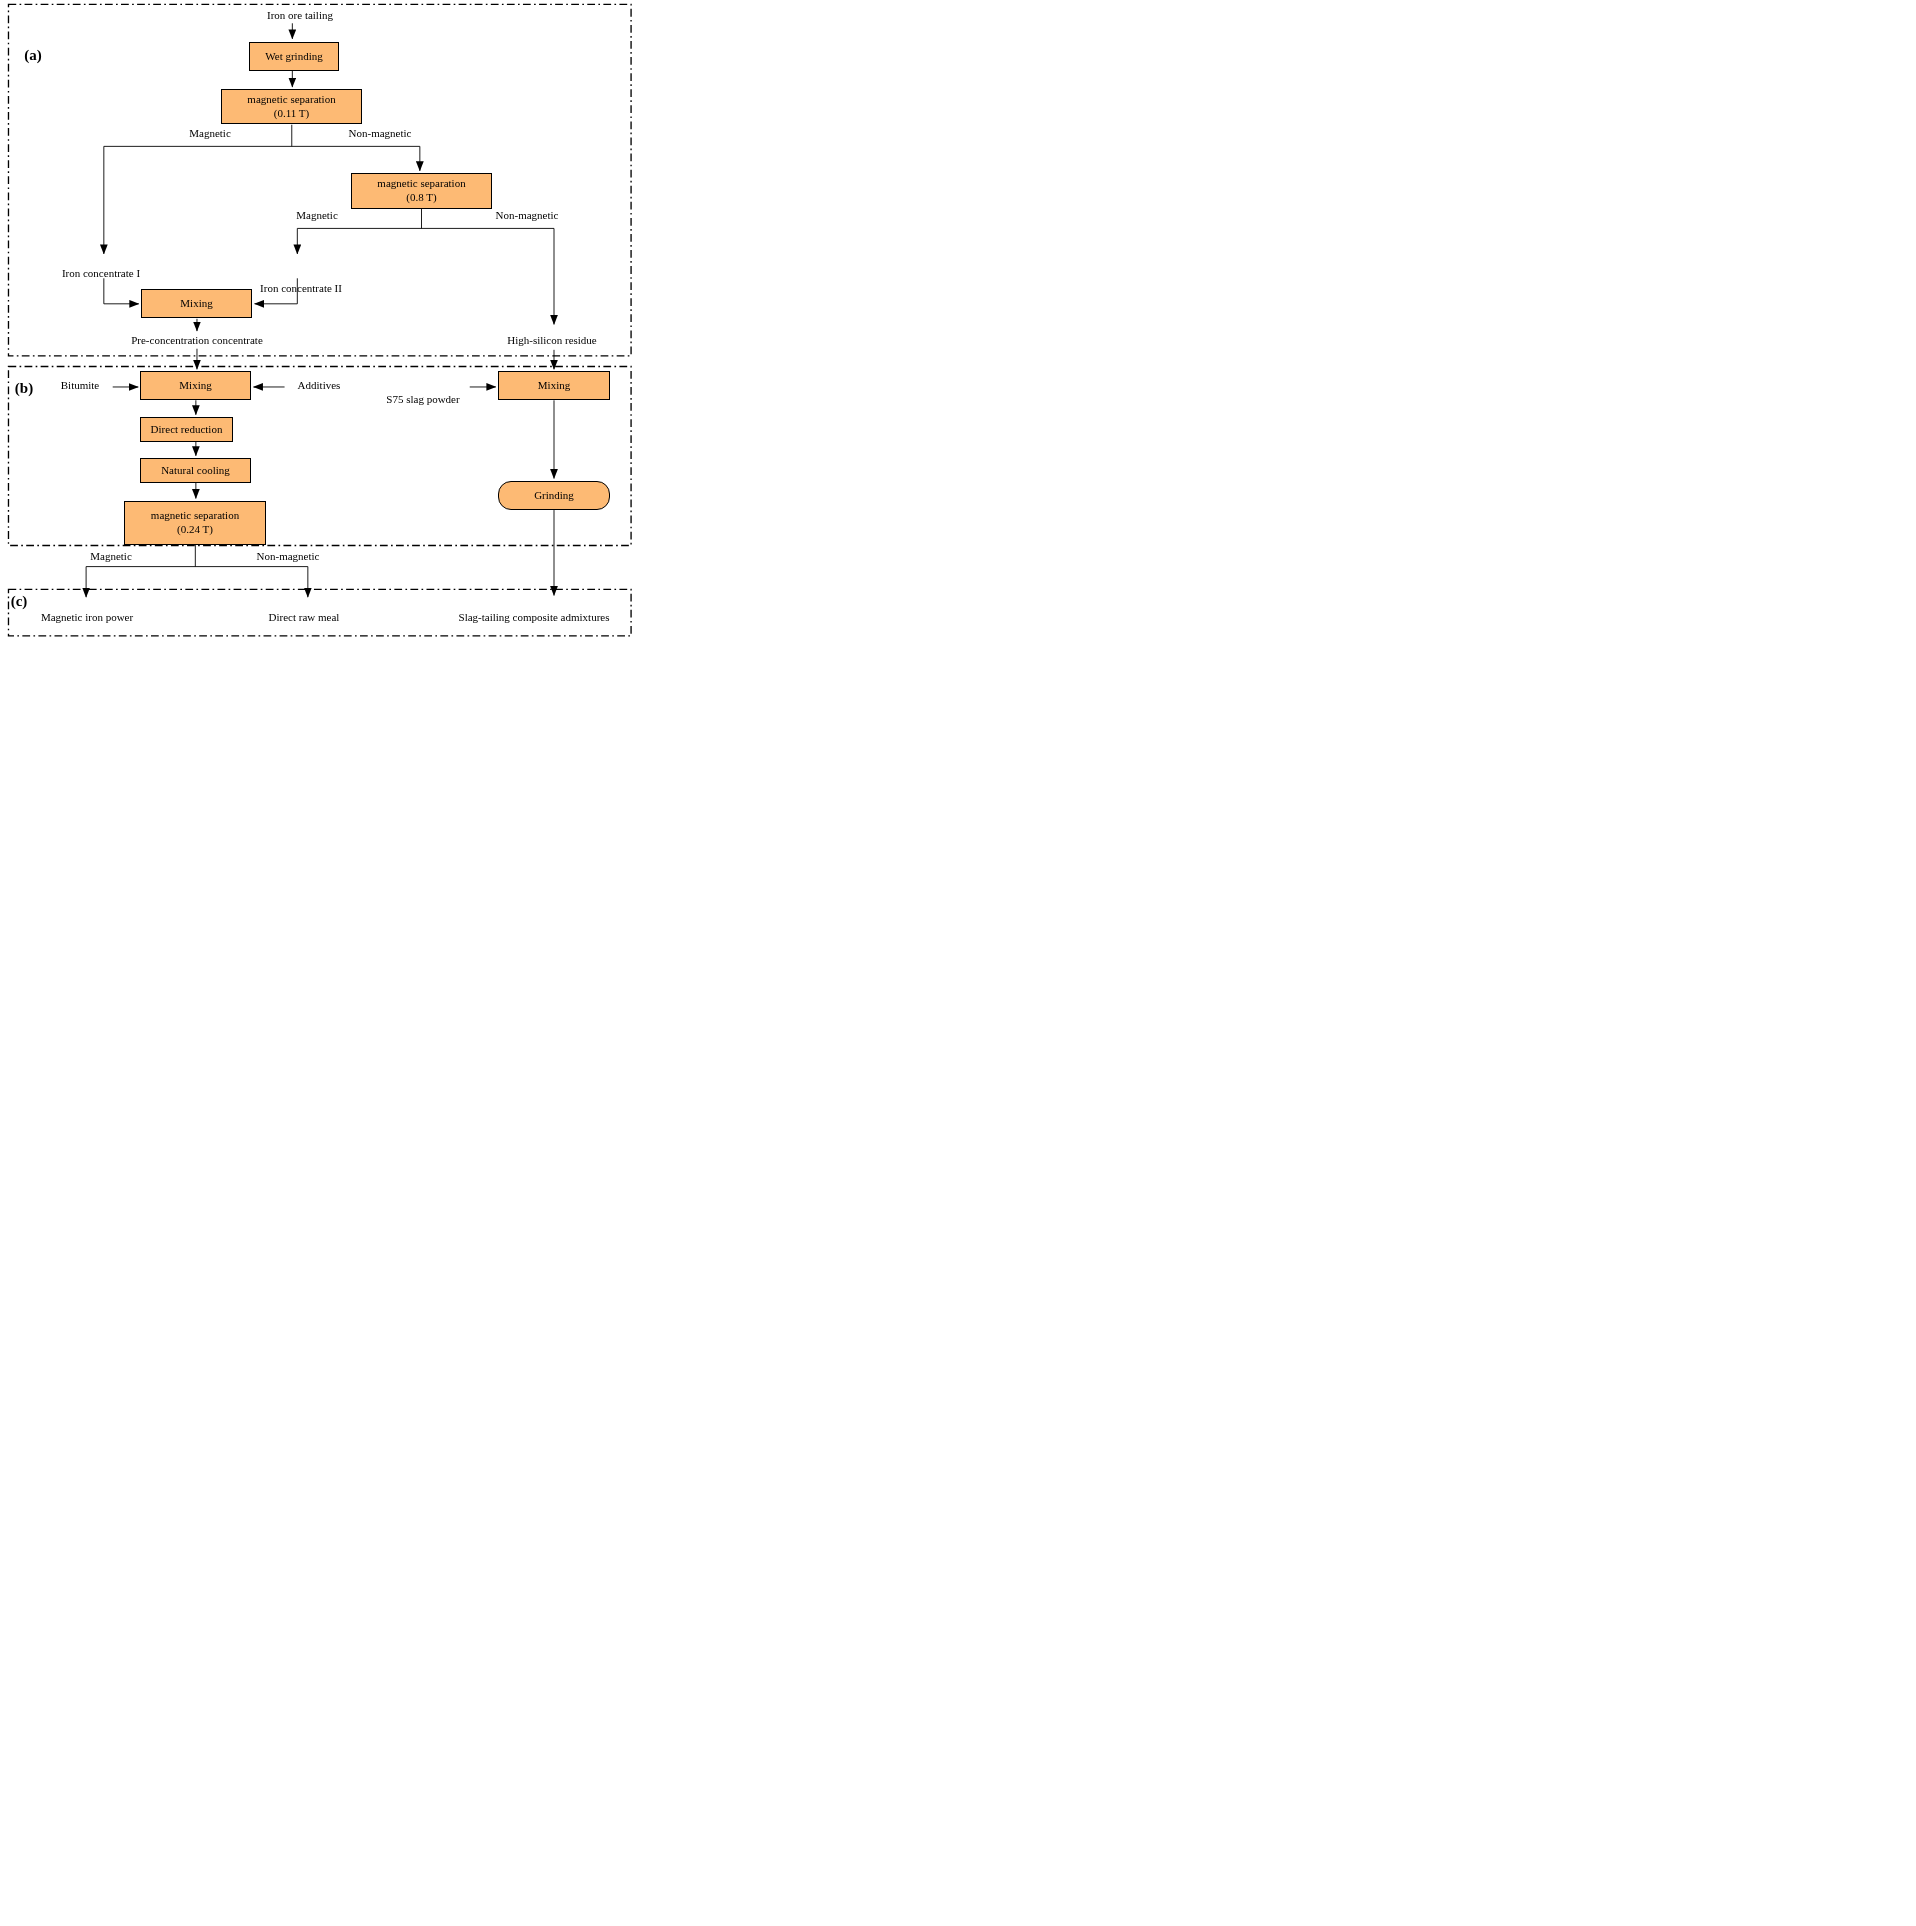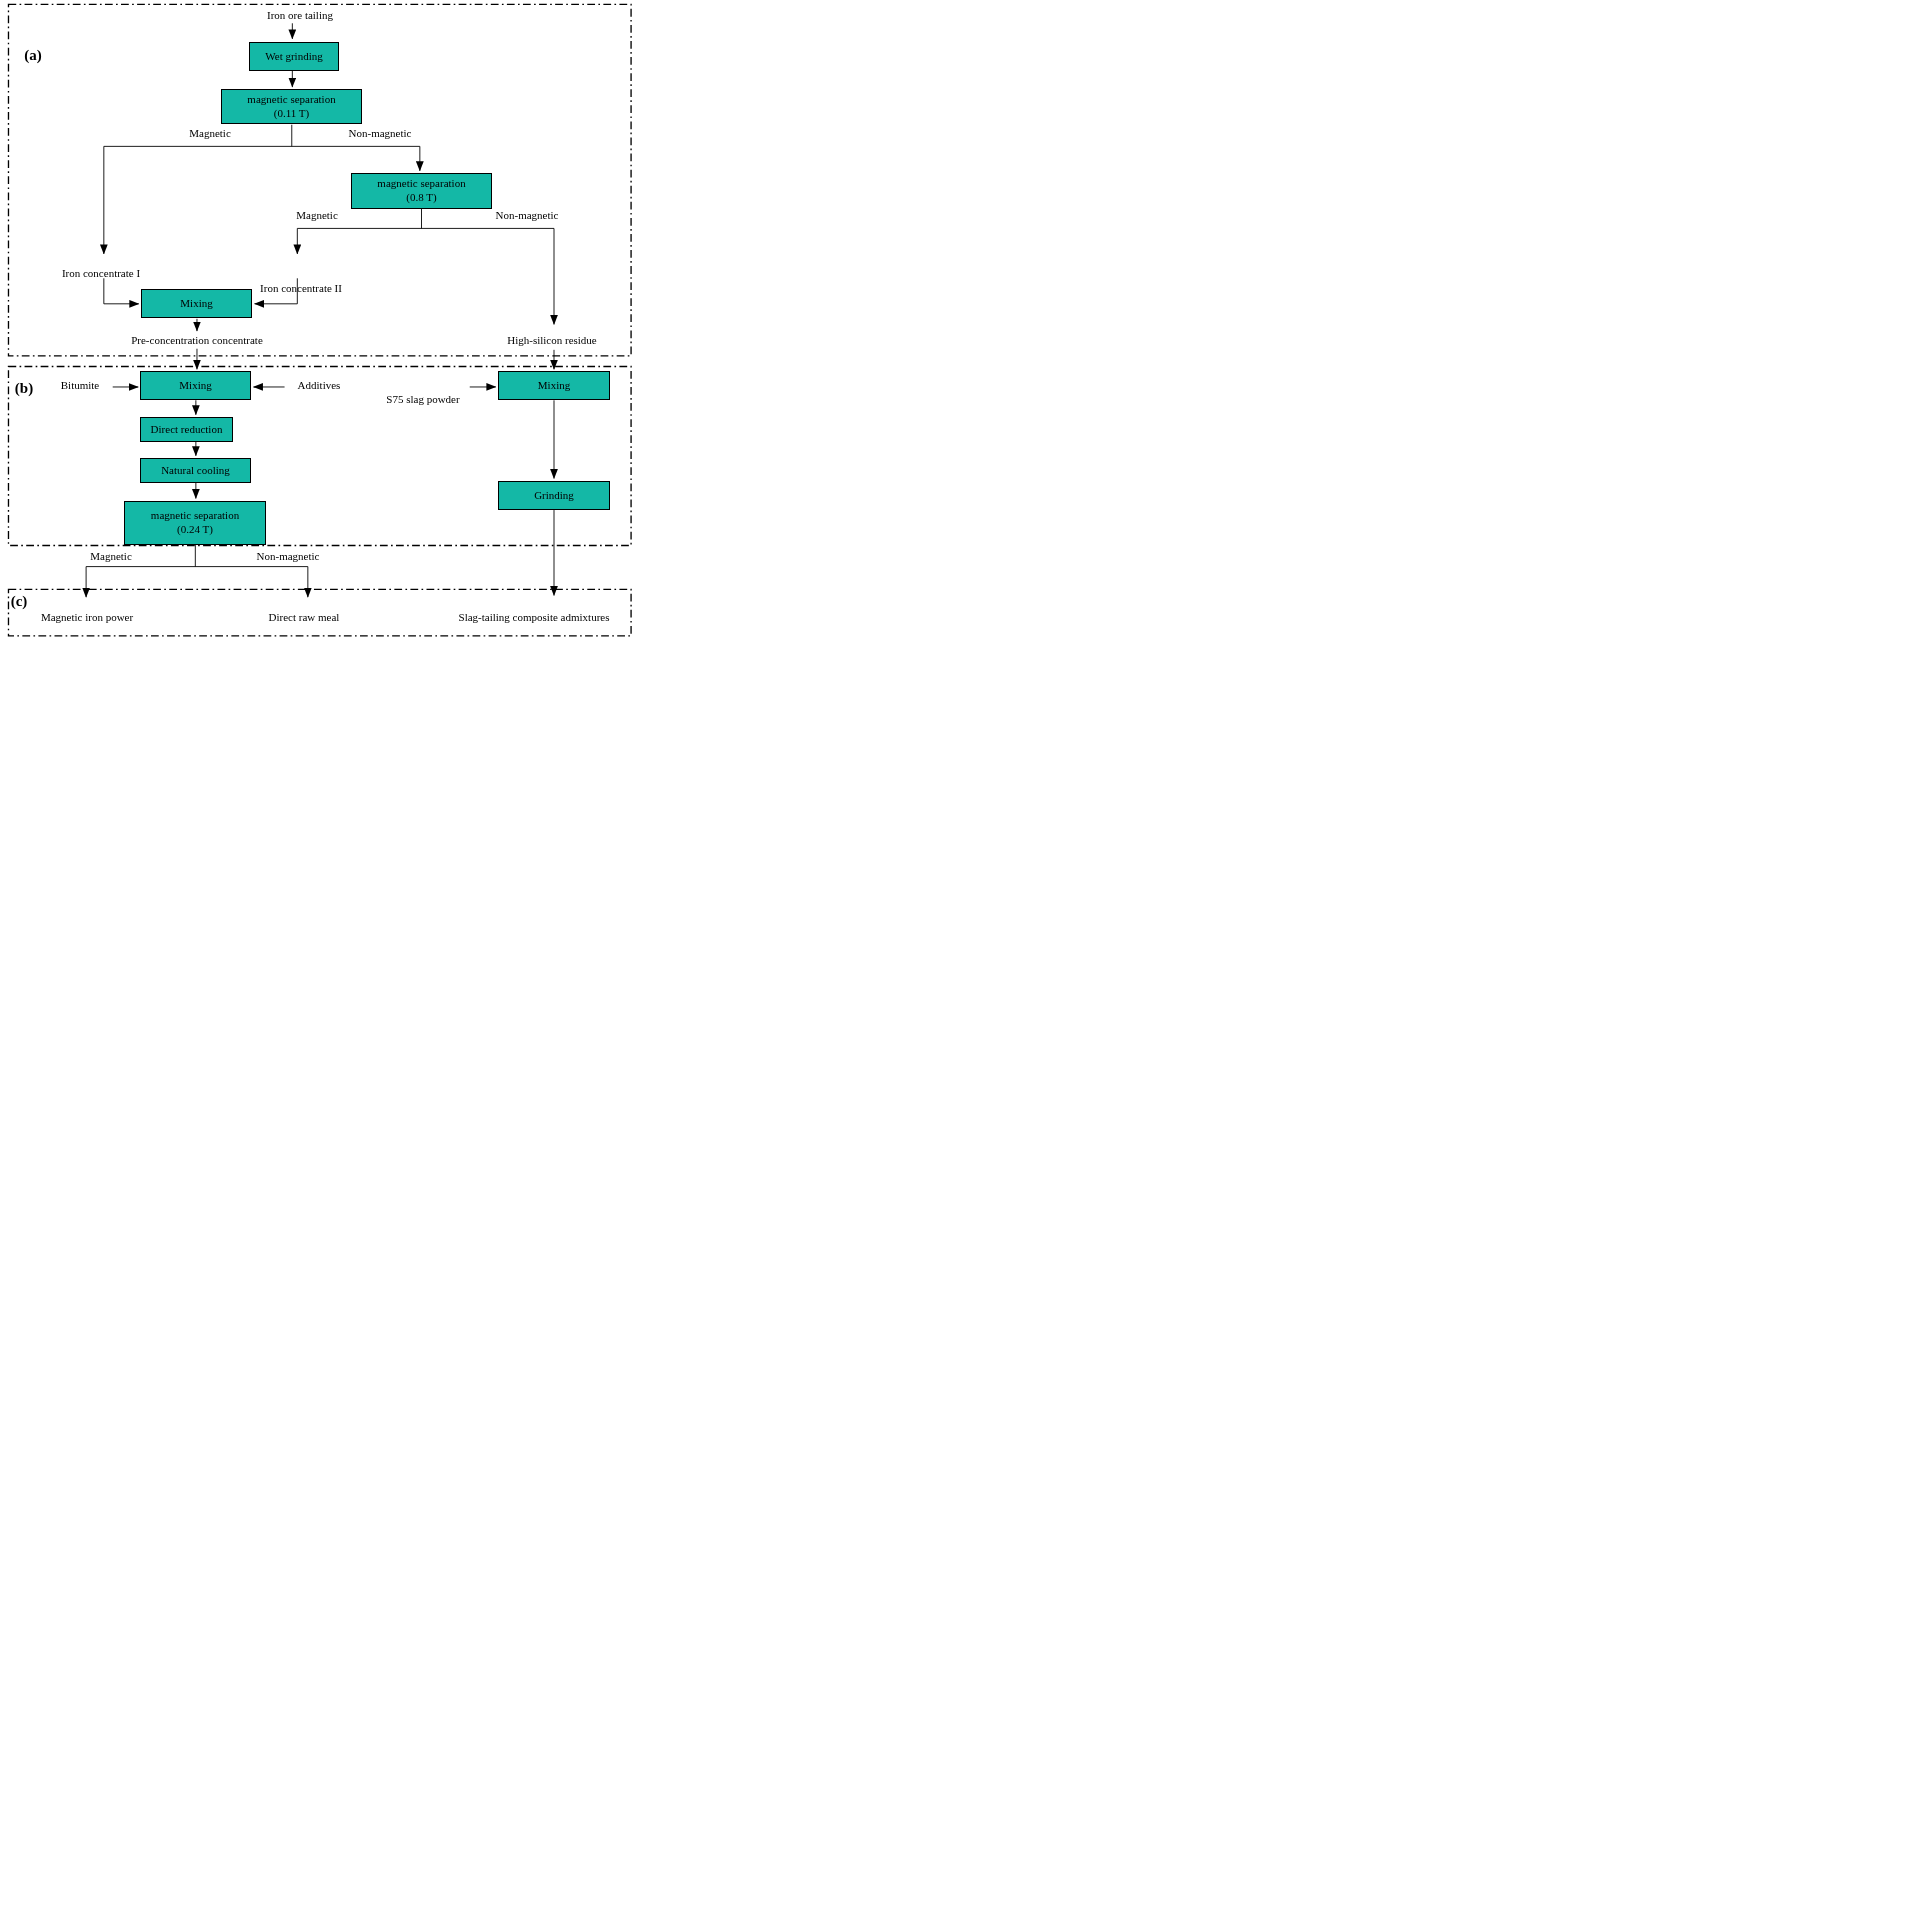--- a/index.html
+++ b/index.html
@@ -19,21 +19,21 @@
   .wires {
     position: absolute;
     left: 0; top: 0;
     width: 639px;
     height: 642px;
   }
   .node-box {
     position: absolute;
     box-sizing: border-box;
     border: 1.4px solid #000000;
-    background: #14b8a6;
+    background: #fdba74;
     display: flex;
     flex-direction: column;
     align-items: center;
     justify-content: center;
     text-align: center;
     font-size: 11px;
     line-height: 1.25;
     white-space: nowrap;
   }
   .txt {
@@ -140,21 +140,21 @@
 
   <div class="node-box" style="left:124px; top:501px; width:142px; height:44px;">
     <span>magnetic separation</span>
     <span>(0.24 T)</span>
   </div>
 
   <div class="node-box" style="left:498px; top:371px; width:112px; height:29px;">
     <span>Mixing</span>
   </div>
 
-  <div class="node-box" style="left:498px; top:481px; width:112px; height:29px;">
+  <div class="node-box" style="left:498px; top:481px; width:112px; height:29px;border-radius:13px;">
     <span>Grinding</span>
   </div>
 
   <div class="txt" style="left:300px; top:15px;">Iron ore tailing</div>
 
   <div class="txt" style="left:210px; top:133px;">Magnetic</div>
   <div class="txt" style="left:380px; top:133px;">Non-magnetic</div>
 
   <div class="txt" style="left:317px; top:215px;">Magnetic</div>
   <div class="txt" style="left:527px; top:215px;">Non-magnetic</div>

